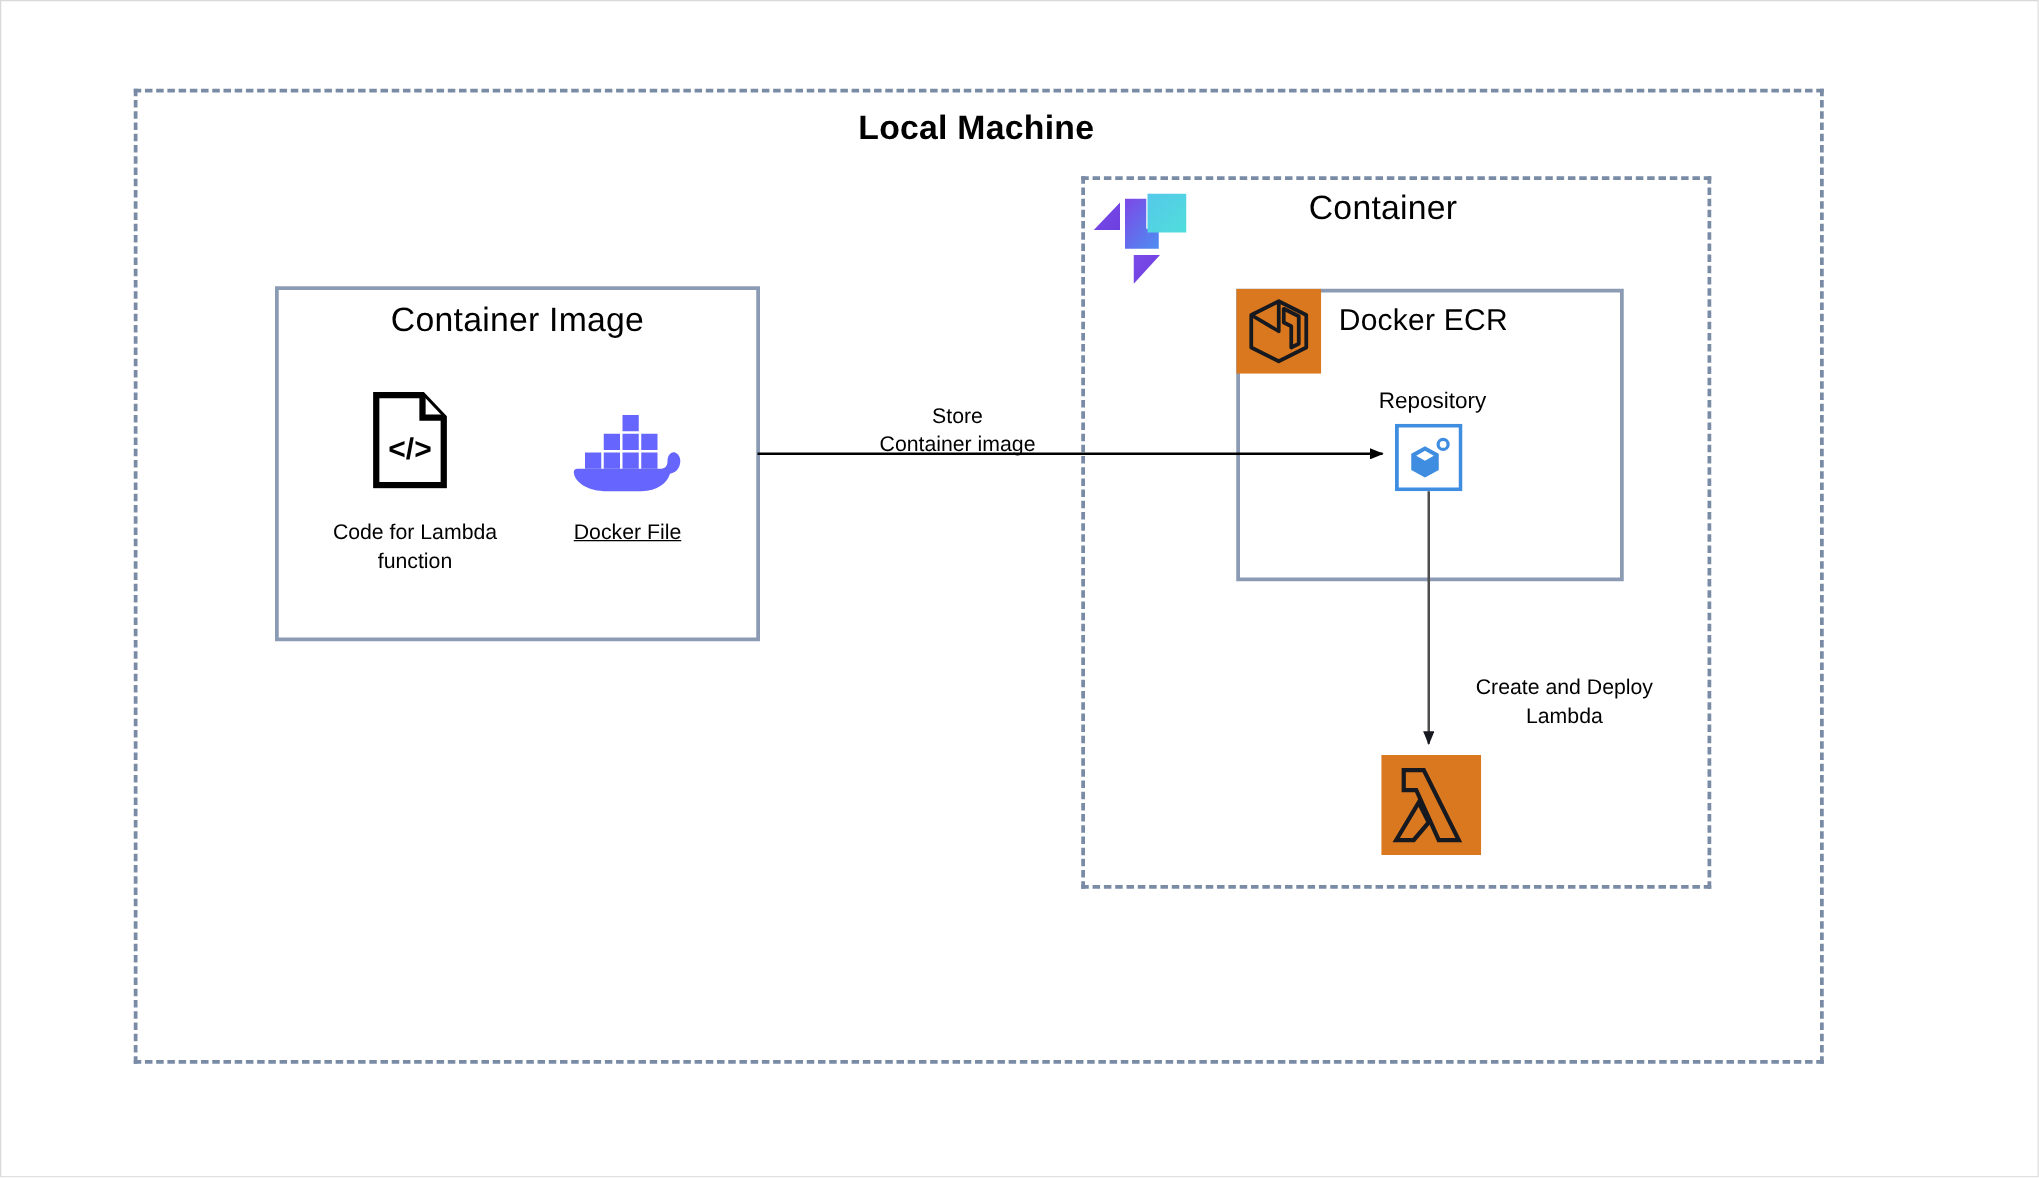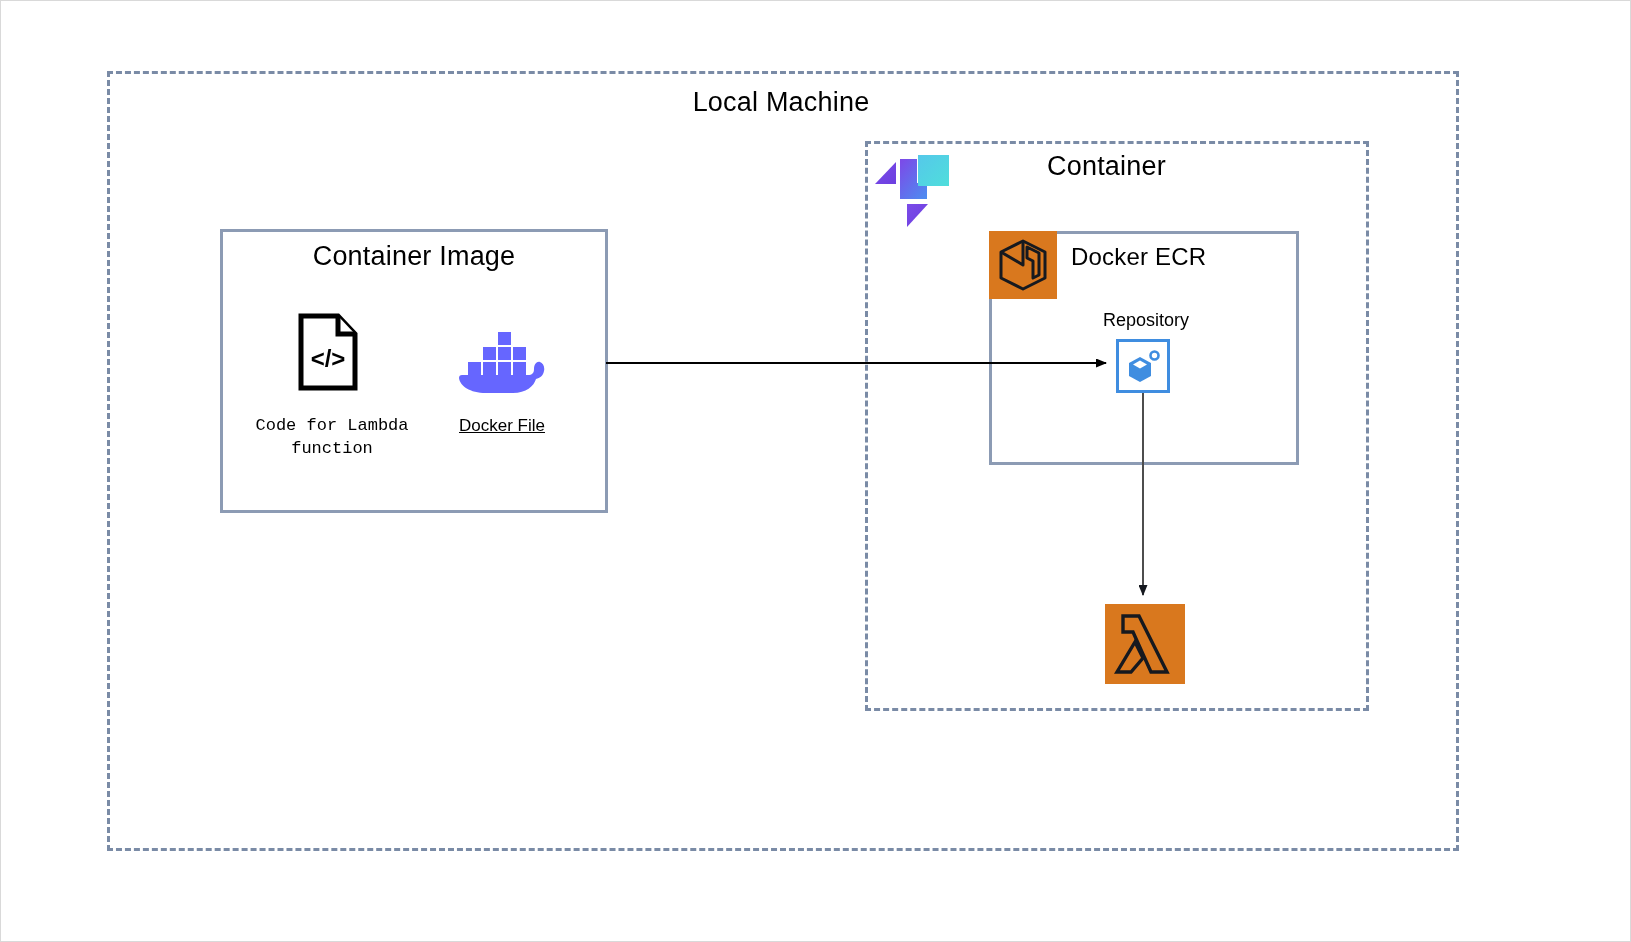--- a/index.html
+++ b/index.html
@@ -44,20 +44,21 @@
     font-size: 27px;
     font-weight: 400;
     white-space: nowrap;
     letter-spacing: 0.2px;
   }
   #local-machine-title {
     left: 0;
     top: 86px;
     width: 1560px;
     text-align: center;
+    font-weight: bold;
   }
   #localstack-title {
     left: 1046px;
     top: 150px;
   }
 
   
   .solid-box {
     position: absolute;
     border: 3px solid #8C9BB4;
@@ -96,21 +97,20 @@
     color: #000000;
     font-size: 17px;
     line-height: 23px;
     text-align: center;
     white-space: pre-line;
   }
   #code-label {
     left: 240px;
     top: 413px;
     width: 182px;
-    font-family: Liberation Mono, monospace;
   }
   #docker-label {
     left: 420px;
     top: 413px;
     width: 162px;
     text-decoration: underline;
   }
   #repository-label {
     left: 1075px;
     top: 308px;
@@ -254,29 +254,33 @@
   <div class="icon" id="lambda-icon">
     <svg width="80" height="80" viewBox="0 0 80 80" xmlns="http://www.w3.org/2000/svg">
       <rect x="0" y="0" width="80" height="80" fill="#D9781E"></rect>
       <g fill="none" stroke="#16191F" stroke-width="3.4" stroke-linejoin="miter">
         <path d="M18,12 L34,12 L62,68 L46,68 L28,28 L18,28 Z"></path>
         <path d="M30,38 L38,54 L26,68 L12,68 Z"></path>
       </g>
     </svg>
   </div>
 
+  <div class="label" id="store-label">Store
+Container image</div>
   <svg class="arrow-svg" id="arrow-store" width="520" height="20">
     <defs>
       <marker id="arrowHeadBlack" markerWidth="11" markerHeight="9" refX="10" refY="4.5" orient="auto" markerUnits="userSpaceOnUse">
         <path d="M0,0 L11,4.5 L0,9 Z" fill="#000000"></path>
       </marker>
     </defs>
     <line x1="0" y1="10" x2="500" y2="10" stroke="#000000" stroke-width="2" marker-end="url(#arrowHeadBlack)"></line>
   </svg>
 
+  <div class="label" id="deploy-label">Create and Deploy
+Lambda</div>
   <svg class="arrow-svg" id="arrow-deploy" width="20" height="215">
     <defs>
       <marker id="arrowHeadGray" markerWidth="11" markerHeight="9" refX="10" refY="4.5" orient="auto" markerUnits="userSpaceOnUse">
         <path d="M0,0 L11,4.5 L0,9 Z" fill="#16191F"></path>
       </marker>
     </defs>
     <line x1="10" y1="0" x2="10" y2="202" stroke="#4D4D4D" stroke-width="2" marker-end="url(#arrowHeadGray)"></line>
   </svg>
 
 </div>

